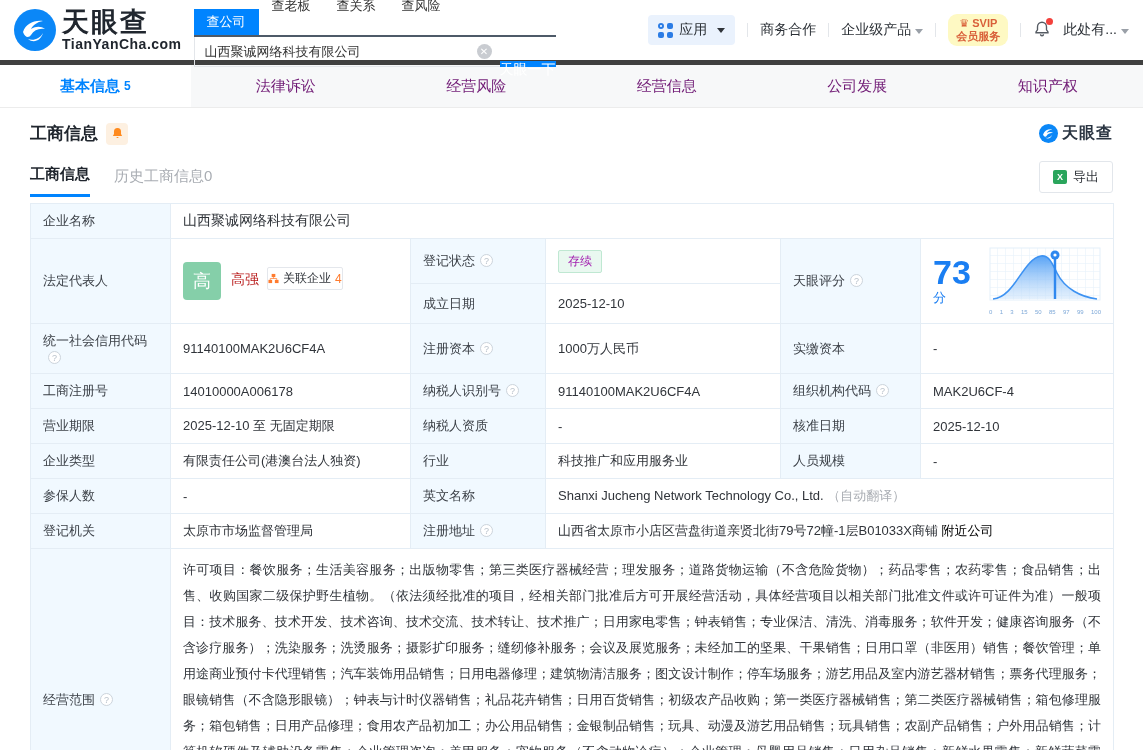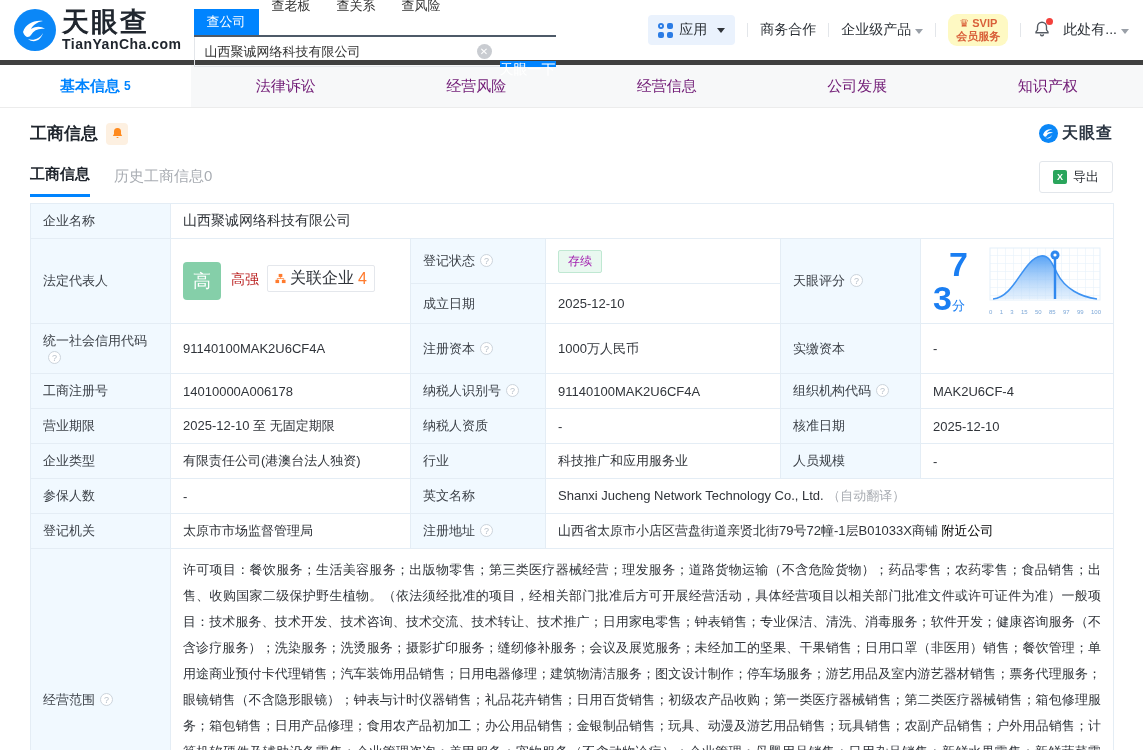--- a/index.html
+++ b/index.html
@@ -76,23 +76,23 @@
   td.lbl { background:#f1f9ff; color:#3c4148; }
   td.val { background:#fff; color:#30343a; }
   .q { display:inline-block; width:13px; height:13px; border:1px solid #ccd4dc; border-radius:50%; background:#fff;
        color:#b9c2cb; font-size:9px; line-height:12px; text-align:center; margin-left:5px; vertical-align:1px; cursor:pointer;}
   .badge-green { display:inline-block; background:#e9f8f0; color:#a21caf; border:1px solid #bfe8d2;
                  border-radius:2px; padding:2px 9px; font-size:12px; }
   .avatar { width:38px; height:38px; background:#85cfa9; color:#fff; border-radius:4px; font-size:18px;
             display:inline-flex; align-items:center; justify-content:center; vertical-align:middle; cursor:pointer;}
   .rep-name { color:#b91c1c; font-size:14px; margin:0 8px 0 10px; cursor:pointer; }
   .rel-badge { display:inline-flex; align-items:center; gap:4px; border:1px solid #e4e7ec; border-radius:2px;
-               padding:2px 7px; font-size:16px; color:#30343a; cursor:pointer; background:#fff;}
+               padding:2px 0; font-size:12px; color:#30343a; cursor:pointer; background:#fff;}
   .rel-badge .n { color:#ff7b2e; }
-  .score-val { color:#1a7ef2; font-weight:bold; font-size:34px; line-height:34px;margin-left:16px; }
+  .score-val { color:#1a7ef2; font-weight:bold; font-size:34px; line-height:34px; }
   .score-unit { font-size:13px; font-weight:normal; color:#1a7ef2; }
   .score-cell-inner { display:flex; align-items:center; gap:10px; }
   .link { color:#000000; cursor:pointer; white-space:nowrap; }
   .note { color:#a9adb3; }
   .scope { line-height:26px; text-align:justify; }
   .axis { display:flex; justify-content:space-between; font-size:6px; color:#7fa9d8; width:112px; margin-top:1px;}
 </style>
 </head>
 <body>
 

